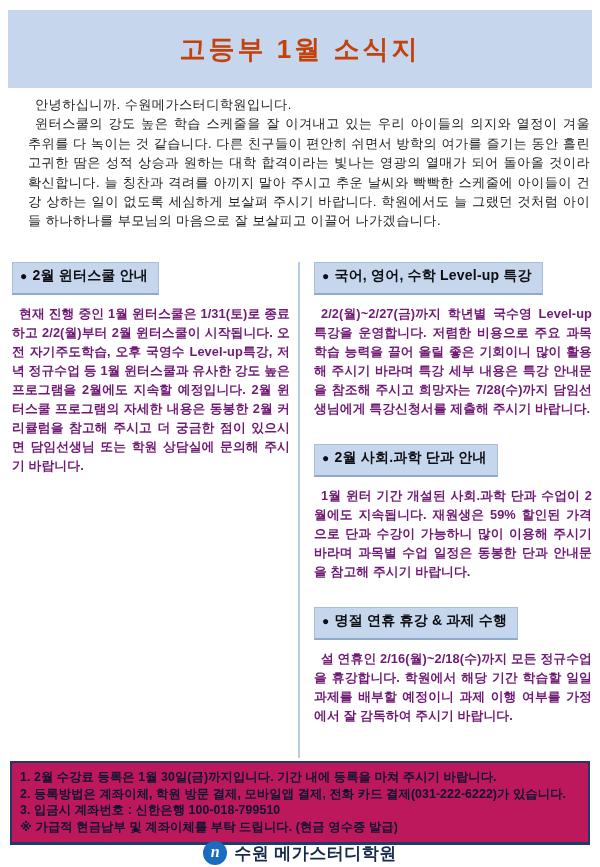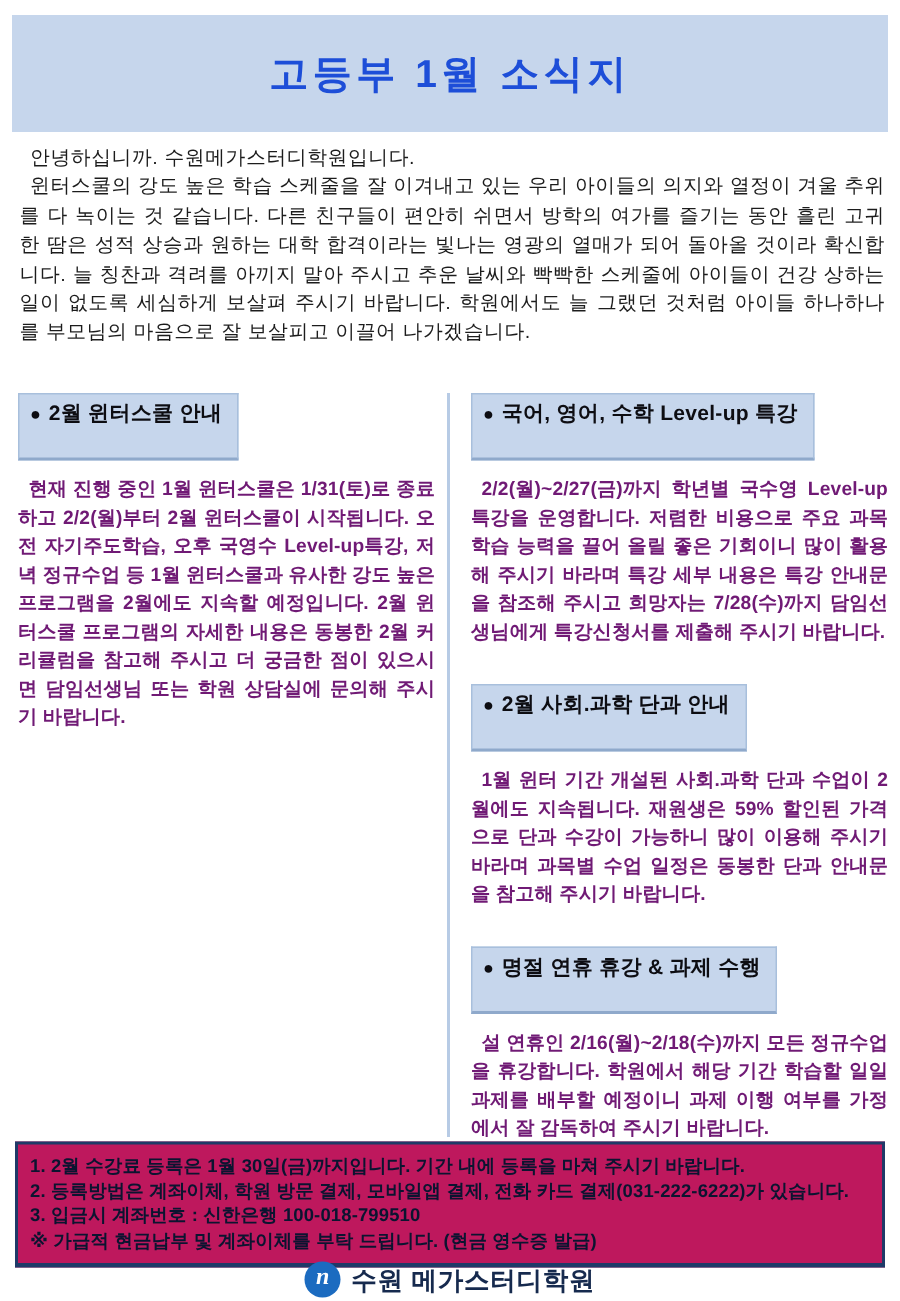--- a/index.html
+++ b/index.html
@@ -6,41 +6,41 @@
   .page{
     position:relative;width:600px;height:867px;background:#ffffff;overflow:hidden;
     font-family:"Liberation Sans","DejaVu Sans",sans-serif;color:#111;
   }
   
   .header{
     position:absolute;top:10px;left:8px;right:8px;height:78px;
     background:#c6d6ec;display:flex;align-items:center;justify-content:center;
   }
   .header .title{
-    font-size:26px;font-weight:800;letter-spacing:3px;color:#1d4ed8;
+    font-size:26px;font-weight:800;letter-spacing:3px;color:#c2410c;
   }
   
   .intro{
-    position:absolute;top:95px;left:13px;right:10px;
+    position:absolute;top:95px;left:28px;right:10px;
     font-size:13.2px;line-height:19.4px;letter-spacing:0.4px;color:#1c1c1c;
     text-align:justify;
   }
   .intro p{margin:0;text-indent:7px;}
   
   .columns{
     position:absolute;top:262px;left:12px;right:8px;height:496px;
     display:flex;overflow:hidden;
   }
   .col-left{width:278px;flex:none;}
   .col-divider{width:2px;flex:none;background:#b7cbe5;margin:0 6px 0 8px;}
   .col-right{flex:1;padding-left:8px;}
   .sec{margin-bottom:26px;}
   .sec-head{
     display:inline-block;background:#c6d6ec;border:1px solid #a8bfdc;border-bottom:2px solid #8fa9cb;
-    padding:4px 10px 20px 7px;font-size:14px;font-weight:800;color:#0d0d12;letter-spacing:0.2px;
+    padding:4px 10px 8px 7px;font-size:14px;font-weight:800;color:#0d0d12;letter-spacing:0.2px;
     margin-bottom:9px;
   }
   .sec-head .bullet{font-size:12px;margin-right:5px;}
   .sec-body{
     font-size:12.8px;font-weight:700;line-height:19px;letter-spacing:0.1px;
     color:#701a75;text-align:justify;text-indent:7px;margin:0;
   }
   .col-left .sec:last-child,.col-right .sec:last-child{margin-bottom:0;}
   .col-left .sec.first{margin-bottom:36px;}
   

